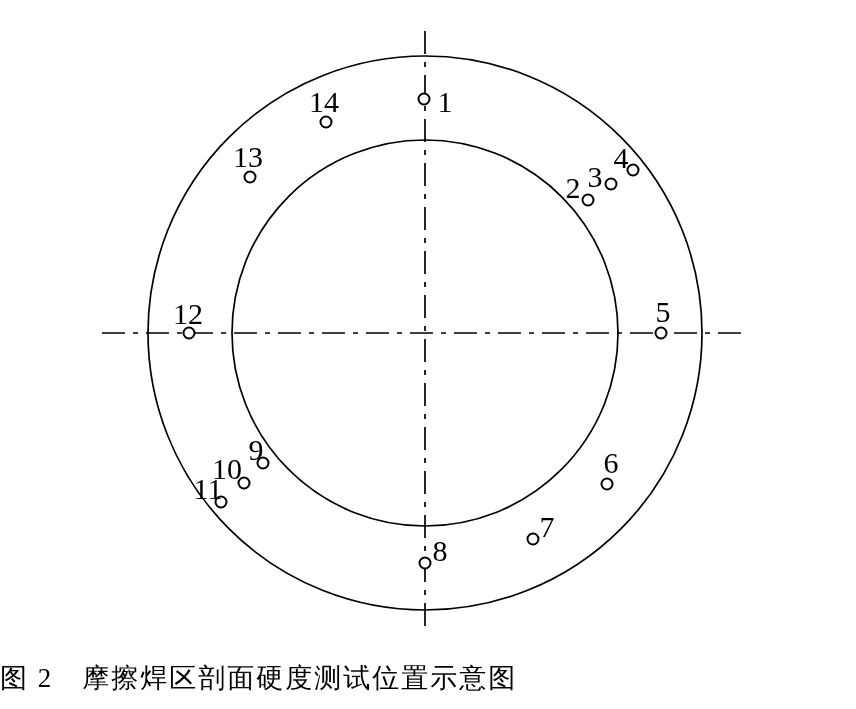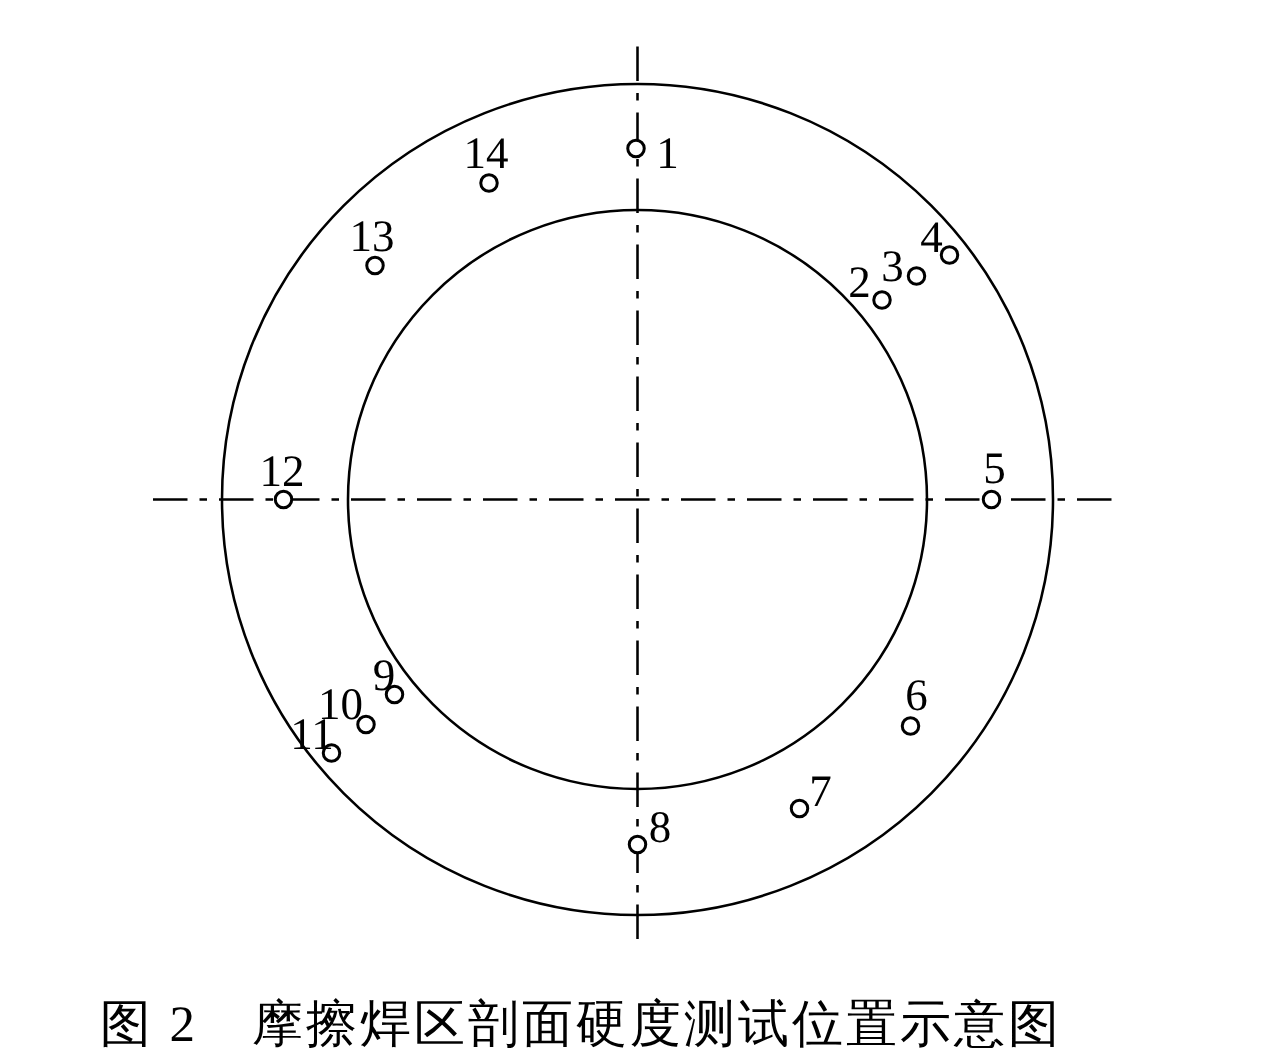--- a/index.html
+++ b/index.html
@@ -35,22 +35,22 @@
     font-family: "Liberation Serif", "DejaVu Serif", serif;
     font-size: 30px;
     fill: #000000;
     text-anchor: middle;
   }
   .caption {
     position: absolute;
     left: 0;
     top: 660px;
     width: 708px;
-    text-align: right;
-    font-size: 34px;
+    text-align: left;
+    font-size: 27px;
     letter-spacing: 2px;
     color: #000000;
     white-space: nowrap;
   }
 </style>
 </head>
 <body>
 
 <div class="page">
   <svg id="diagram" width="856" height="709" viewBox="0 0 856 709">

